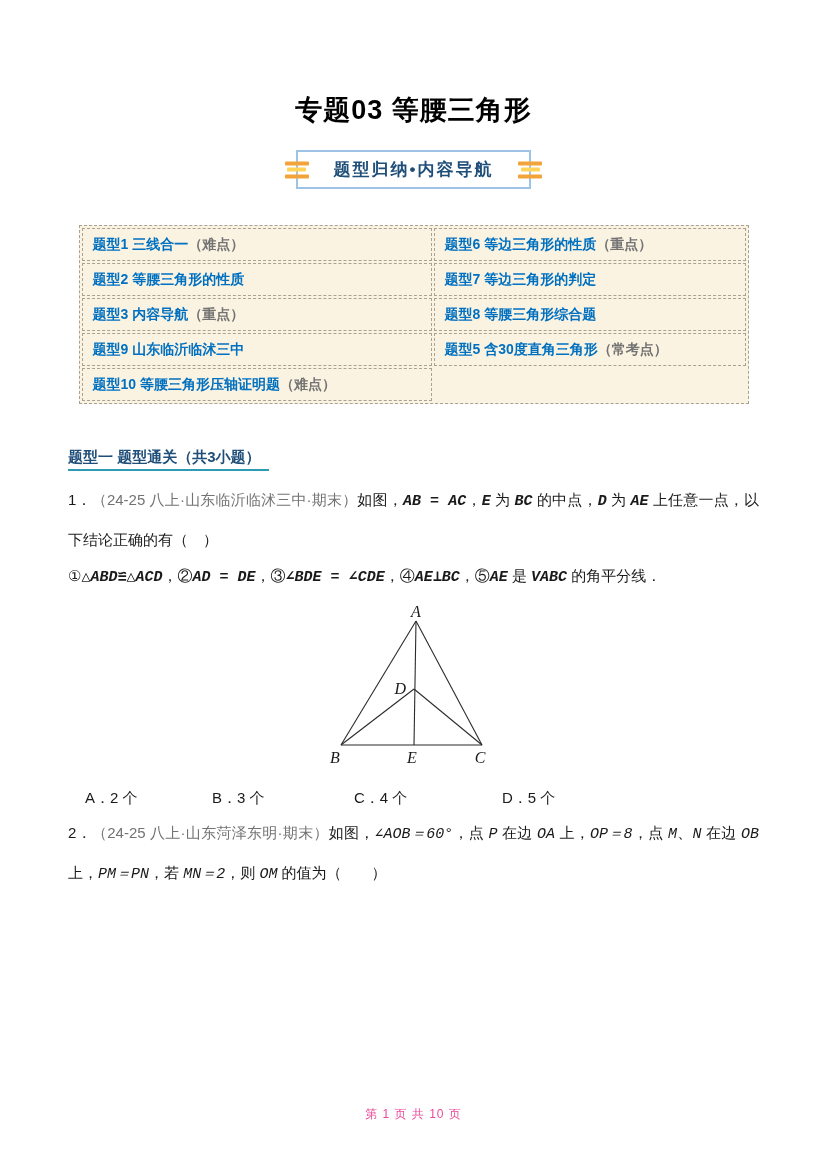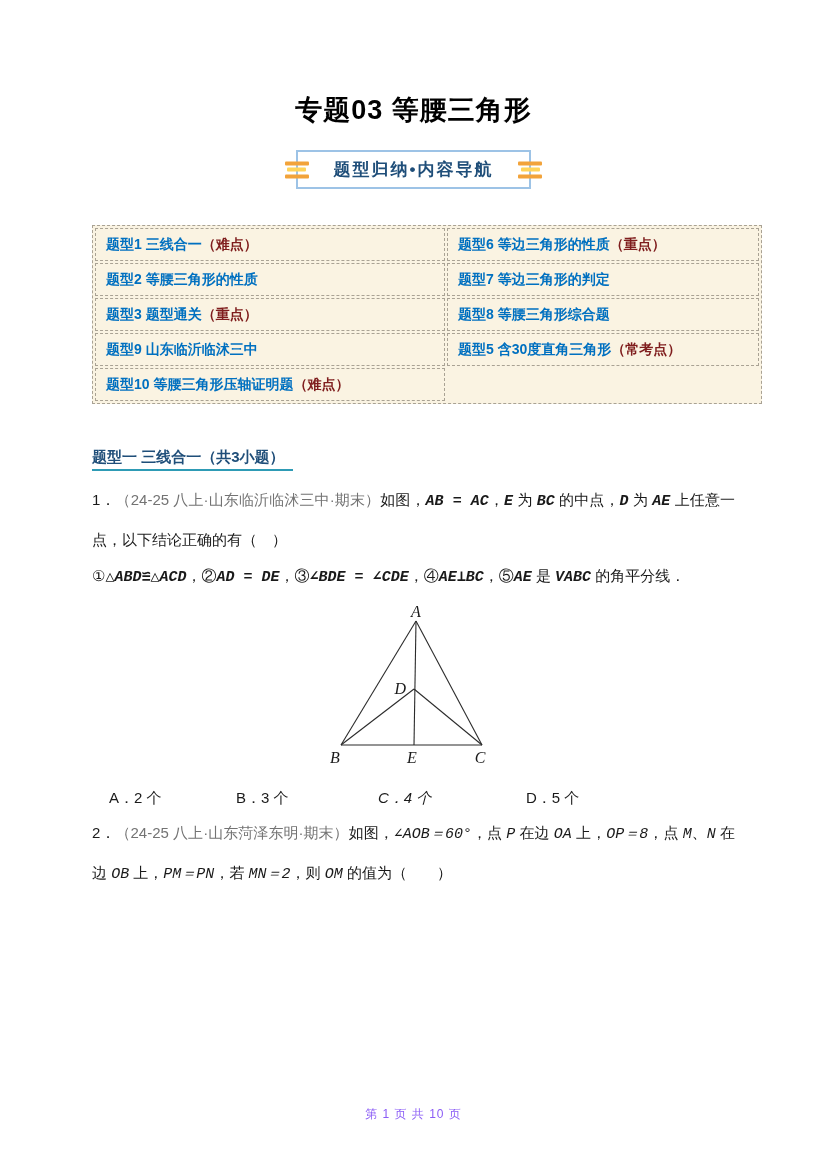--- a/index.html
+++ b/index.html
@@ -4,21 +4,21 @@
 <style>
   html, body { margin: 0; padding: 0; }
   body {
     width: 827px; height: 1169px;
     background: #ffffff;
     position: relative;
     overflow: hidden;
     font-family: "Liberation Sans", sans-serif;
     color: #1a1a1a;
   }
-  .content { padding: 0 92px; }
+  .content { padding: 0 68px; }
 
   .doc-title {
     margin: 0; padding-top: 92px;
     text-align: center;
     font-size: 27px; font-weight: bold; color: #000;
     letter-spacing: 1px;
   }
 
   .banner-row { display: flex; justify-content: center; }
   .banner {
@@ -54,21 +54,21 @@
     grid-template-columns: 350px 1fr;
     gap: 2px;
   }
   .cell {
     border: 1px dashed #a9a294;
     padding: 5px 10px;
     font-size: 14px; font-weight: bold;
     color: #0070C0; line-height: 21px;
     white-space: nowrap;
   }
-  .cell .tag { color: #7f1d1d; }
+  .cell .tag { color: #737373; }
 
   .section-heading-row { margin-top: 44px; }
   .section-heading {
     display: inline-block;
     font-size: 15px; font-weight: bold; color: #1F4E79;
     border-bottom: 2px solid #2E9BB5;
     padding: 0 8px 2px 0;
   }
 
   .question {
@@ -89,26 +89,26 @@
   .figure text {
     font-family: "Liberation Serif", serif;
     font-style: italic; font-size: 16px; fill: #1a1a1a;
   }
   .figure line { stroke: #2b2b2b; stroke-width: 1.1; }
 
   .options { margin: 12px 0 0 17px; font-size: 15px; }
   .option { display: inline-block; }
   .option.o1 { width: 127px; }
   .option.o2 { width: 142px; }
-  .option.o3 { width: 148px; font-style: italic; }
+  .option.o3 { width: 148px; }
 
   .page-footer {
     position: absolute; bottom: 46px; left: 0; width: 100%;
     text-align: center;
-    font-size: 12px; color: #8b5cf6; letter-spacing: 1px; margin-top: 48px;
+    font-size: 12px; color: #ec4899; letter-spacing: 1px; margin-top: 48px;
   }
 </style>
 </head>
 <body>
 
 <div class="content">
 
   <h1 class="doc-title">专题03 等腰三角形</h1>
 
   <div class="banner-row">
@@ -125,30 +125,30 @@
           <i class="bar orange"></i>
       </span>
     </div>
   </div>
 
   <div class="type-table">
     <div class="cell"><span>题型1 三线合一</span><span class="tag">（难点）</span></div>
     <div class="cell"><span>题型6 等边三角形的性质</span><span class="tag">（重点）</span></div>
     <div class="cell"><span>题型2 等腰三角形的性质</span><span class="tag"></span></div>
     <div class="cell"><span>题型7 等边三角形的判定</span><span class="tag"></span></div>
-    <div class="cell"><span>题型3 题型通关</span><span class="tag">（重点）</span></div>
+    <div class="cell"><span>题型3 内容导航</span><span class="tag">（重点）</span></div>
     <div class="cell"><span>题型8 等腰三角形综合题</span><span class="tag"></span></div>
     <div class="cell"><span>题型9 山东临沂临沭三中</span><span class="tag"></span></div>
     <div class="cell"><span>题型5 含30度直角三角形</span><span class="tag">（常考点）</span></div>
     <div class="cell"><span>题型10 等腰三角形压轴证明题</span><span class="tag">（难点）</span></div>
   </div>
 
 
   <div class="section-heading-row">
-    <span class="section-heading">题型一 三线合一（共3小题）</span>
+    <span class="section-heading">题型一 题型通关（共3小题）</span>
   </div>
 
   <p class="question"><span>1．</span><span class="source">（24-25 八上·山东临沂临沭三中·期末）</span><span>如图，</span><span class="math">AB = AC</span><span>，</span><span class="math">E</span><span> 为 </span><span class="math">BC</span><span> 的中点，</span><span class="math">D</span><span> 为 </span><span class="math">AE</span><span> 上任意一点，以下结论正确的有（　）</span></p>
 
   <p class="statements"><span>①</span><span class="math">△ABD≌△ACD</span><span>，</span><span>②</span><span class="math">AD = DE</span><span>，</span><span>③</span><span class="math">∠BDE = ∠CDE</span><span>，</span><span>④</span><span class="math">AE⊥BC</span><span>，</span><span>⑤</span><span class="math">AE</span><span> 是 </span><span class="math">VABC</span><span> 的角平分线．</span></p>
 
   <div class="figure">
     <svg width="190" height="168" viewBox="0 0 190 168">
       <line x1="97" y1="16" x2="22" y2="140"></line>
       <line x1="97" y1="16" x2="163" y2="140"></line>

